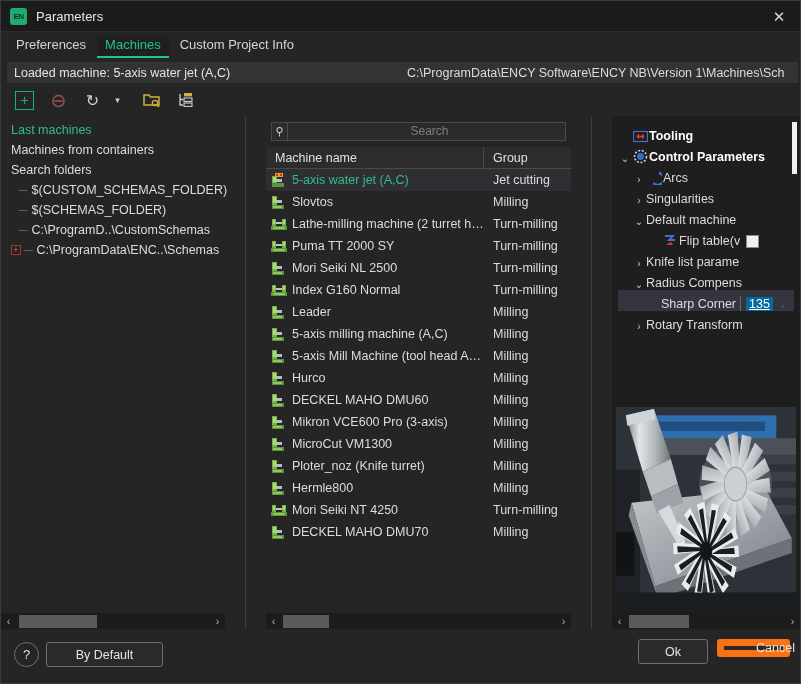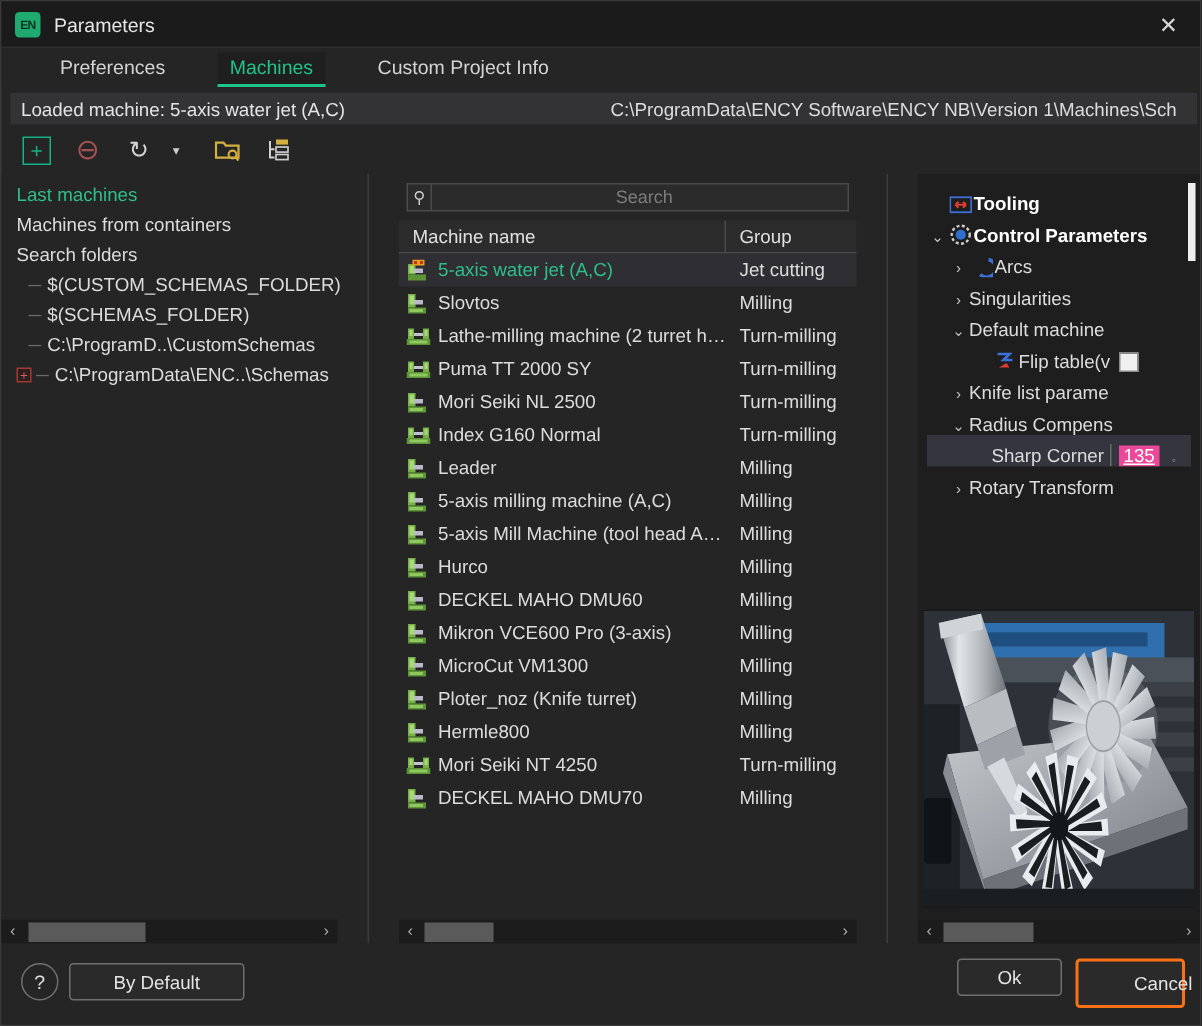--- a/index.html
+++ b/index.html
@@ -30,21 +30,21 @@
   .close-btn {
     position: absolute; right: 0; top: 0; width: 42px; height: 31px;
     display: flex; align-items: center; justify-content: center;
     color: #d8d8d8; font-size: 15px;
   }
 
   
   .tabs { height: 26px; display: flex; align-items: flex-end; padding-left: 7px; background: #252526; }
   .tab {
     padding: 2px 8px 4px 8px; font-size: 13px; color: #d4d4d4;
-    border-bottom: 2px solid transparent; margin-right: 3px; margin-left: 24px;
+    border-bottom: 2px solid transparent; margin-right: 3px;
   }
   .tab.active { color: #1fc48a; border-bottom-color: #1fc48a; background: #1f1f1f; }
 
   
   .loadedbar {
     margin: 4px 2px 0 6px; height: 21px; background: #333336;
     display: flex; align-items: center; font-size: 12.5px;
     position: relative;
   }
   .loadedbar .lm-label { padding-left: 7px; color: #e4e4e4; white-space: nowrap; }
@@ -110,21 +110,21 @@
   
   .tree-right { padding: 6px 0 0 6px; font-size: 12.5px; }
   .tr-row { height: 21px; display: flex; align-items: flex-end; white-space: nowrap; overflow: hidden; }
   .tr-row.sel { background: #35353f; }
   .chev { width: 14px; text-align: center; color: #c8c8c8; font-size: 10px; flex: none; }
   .tr-ico { width: 17px; display: flex; align-items: center; justify-content: center; flex: none; }
   .tr-lbl { overflow: hidden; white-space: nowrap; }
   .tr-bold { font-weight: bold; color: #ffffff; }
   .chk { width: 13px; height: 13px; background: #f0f0f0; border: 1px solid #8a8a8a; margin-left: 6px; flex: none; }
   .val-sep { width: 1px; height: 15px; background: #6b6b6b; margin: 0 5px 0 4px; }
-  .val-box { background: #ec4899; color: #ffffff; padding: 0 3px; font-size: 12.5px; text-decoration: underline; }
+  .val-box { background: #0369a1; color: #ffffff; padding: 0 3px; font-size: 12.5px; text-decoration: underline; }
   .val-dot { position: absolute; right: 10px; color: #9a9a9a; font-size: 8px; }
 
   
   .preview { position: absolute; left: 4px; right: 4px; bottom: 24px; height: 198px; background: #0a0a0a; overflow: hidden; }
   .preview svg { width: 100%; height: 100%; display: block; }
 
   
   .hscroll { position: absolute; left: 0; right: 0; bottom: 0; height: 16px; background: #1c1c1c;
              display: flex; align-items: center; }
   .hs-arrow { width: 15px; text-align: center; color: #b0b0b0; font-size: 11px; flex: none; }
@@ -144,22 +144,22 @@
     position: absolute; left: 45px; top: 13px; width: 117px; height: 25px;
     border: 1px solid #6f6f6f; border-radius: 3px; color: #e4e4e4; font-size: 12.5px;
     display: flex; align-items: center; justify-content: center; background: #2a2a2a;
   }
   .ok-btn {
     position: absolute; right: 92px; top: 10px; width: 70px; height: 25px;
     border: 1px solid #6f6f6f; border-radius: 3px; color: #e4e4e4; font-size: 12.5px;
     display: flex; align-items: center; justify-content: center; background: #2a2a2a;
   }
   .cancel-btn {
-    position: absolute; right: 10px; top: 10px; width: 73px; height: 33px;
-    border: 2px solid #f97316; border-radius: 3px; color: #e4e4e4; font-size: 12.5px;
+    position: absolute; right: 10px; top: 10px; width: 73px; height: 18px;
+    border: 7px solid #f97316; border-radius: 3px; color: #e4e4e4; font-size: 12.5px;
     display: flex; align-items: center; justify-content: center; background: #2a2a2a; padding-left: 44px;
   }
 </style>
 </head>
 <body>
 
 <div class="window">
 
   <div class="titlebar">
     <div class="app-icon">EN</div>

